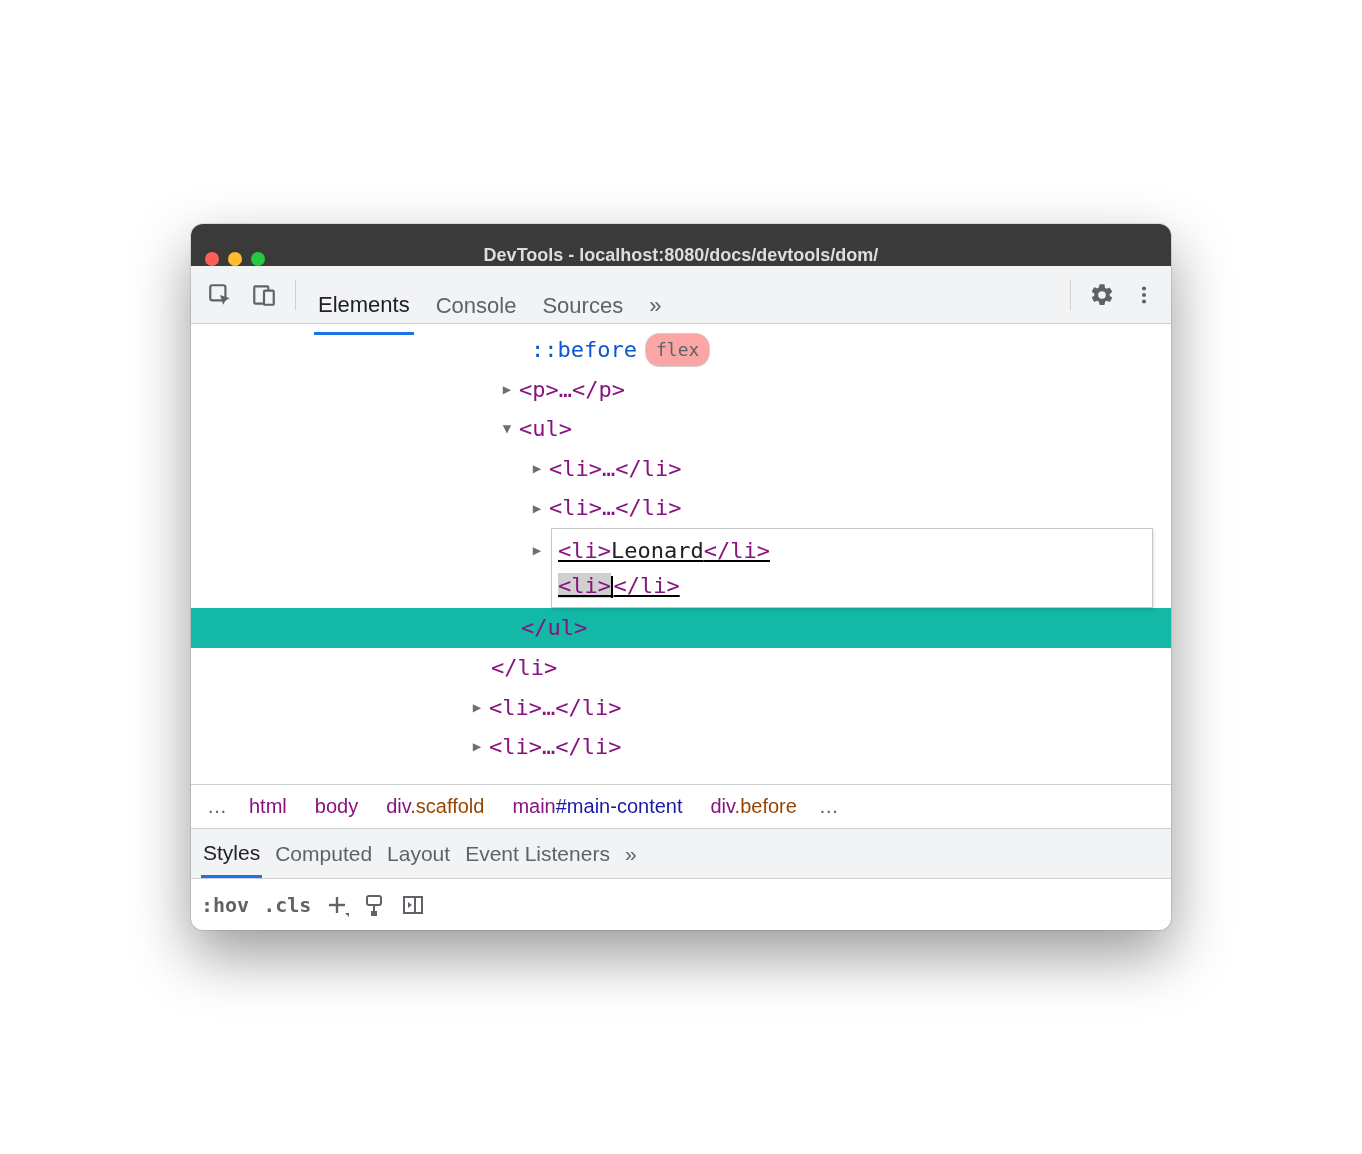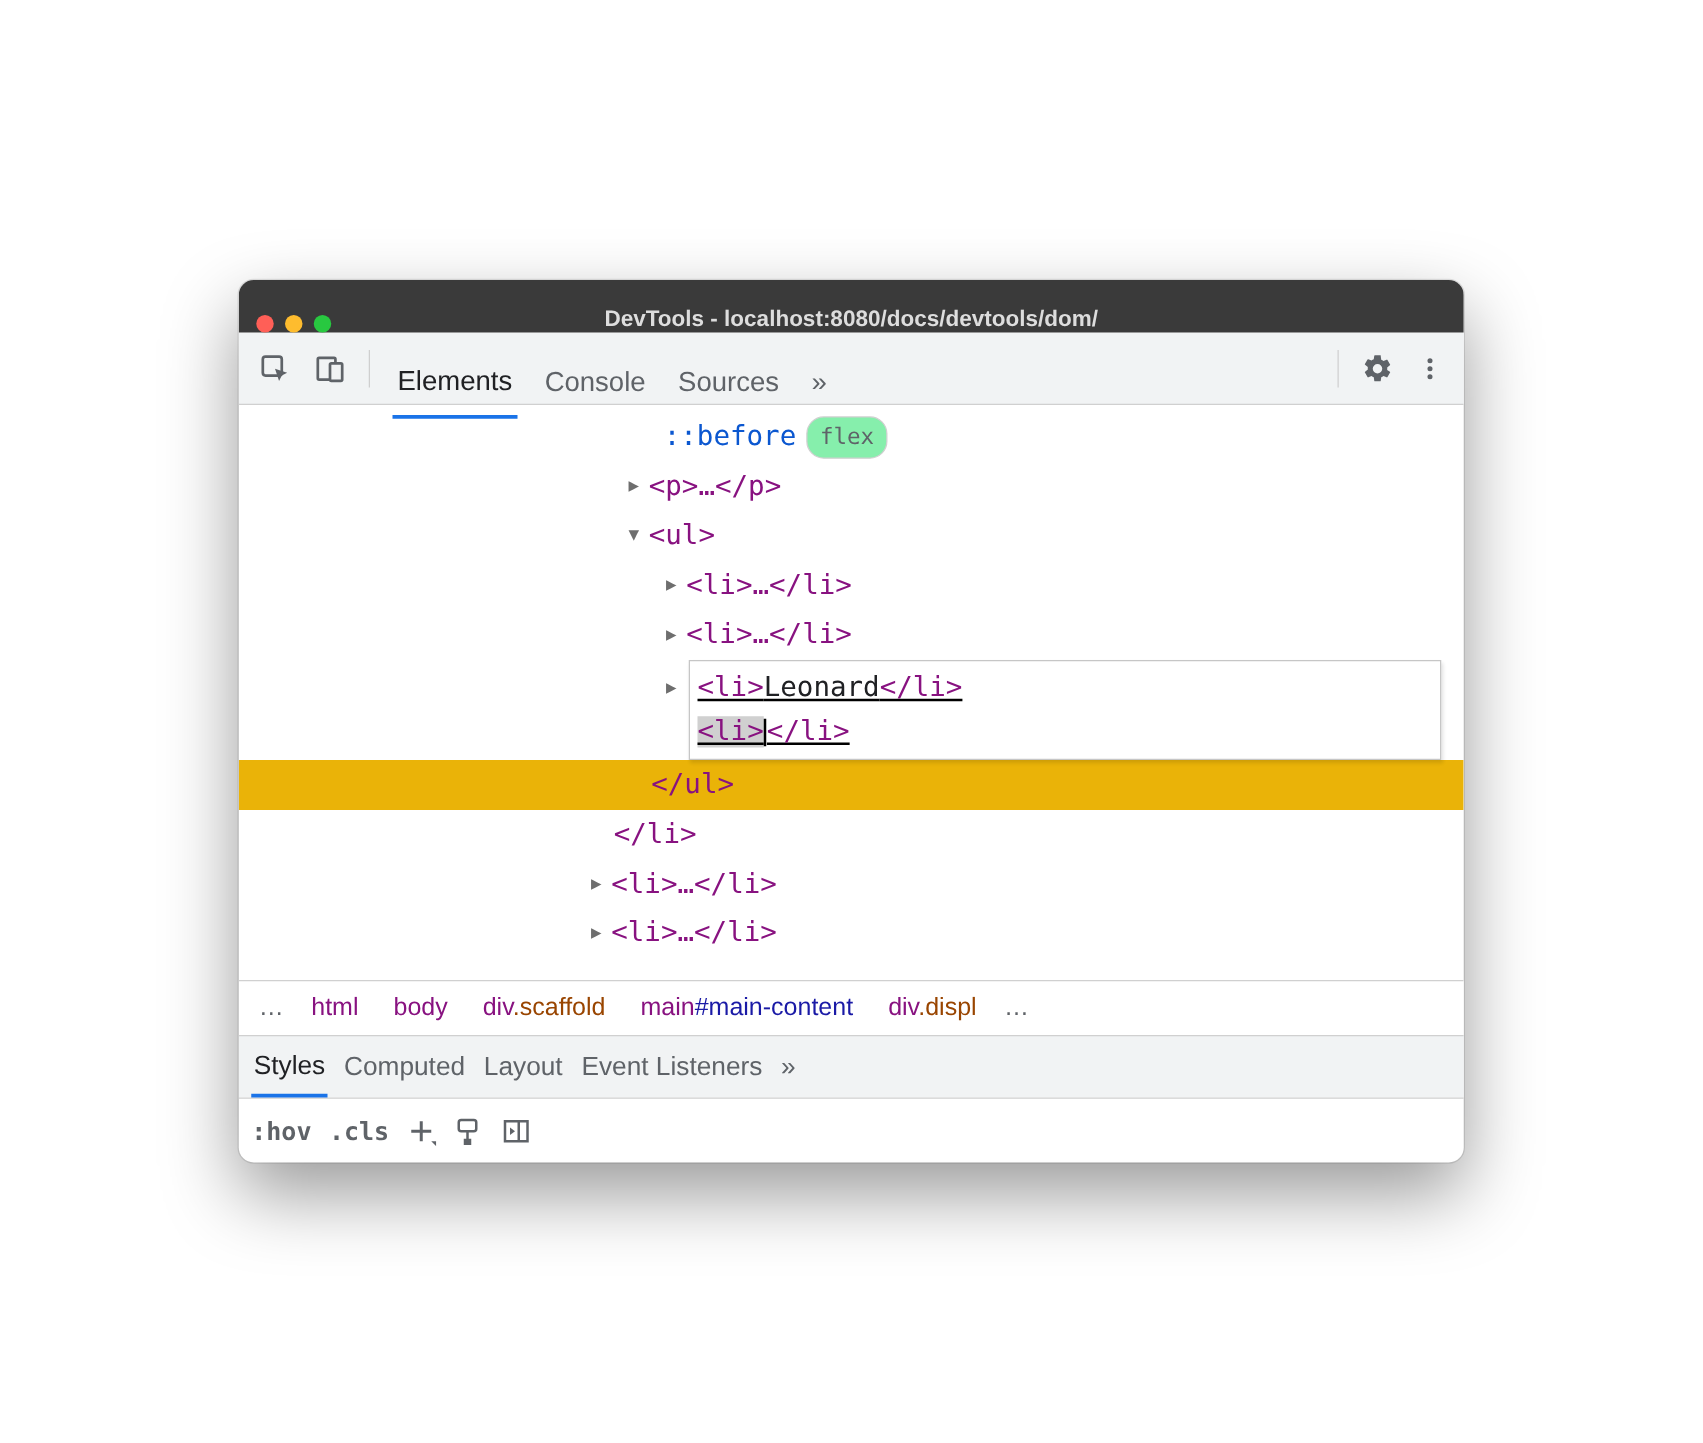--- a/index.html
+++ b/index.html
@@ -88,31 +88,31 @@
     color: #6e6e6e;
     font-size: 14px;
     text-align: center;
     margin-right: 4px;
   }
   .tag { color: #881280; }
   .pseudo { color: #0b57d0; }
   .text-content { color: #202124; }
   .badge {
     display: inline-block;
-    background: #86efac;
+    background: #fca5a5;
     border: 1px solid #d0d0d0;
     border-radius: 14px;
     padding: 0 10px;
     font-size: 18px;
     color: #5f6368;
     margin-left: 8px;
     font-family: Menlo, Monaco, Consolas, monospace;
   }
   .highlight-row {
-    background: #eab308;
+    background: #14b8a6;
   }
   .edit-box {
     border: 1px solid #c6c6c6;
     background: #fff;
     box-shadow: 1px 2px 3px rgba(0,0,0,0.12);
     padding: 4px 6px;
     margin-left: 2px;
     line-height: 1.6;
     position: relative;
     flex: 1;
@@ -277,21 +277,21 @@
       <span class="tag">&lt;li&gt;…&lt;/li&gt;</span>
     </div>
   </div>
 
   <div class="breadcrumb">
     <span class="overflow">…</span>
     <span class="crumb"><span class="etag">html</span></span>
     <span class="crumb"><span class="etag">body</span></span>
     <span class="crumb"><span class="etag">div</span><span class="ecls">.scaffold</span></span>
     <span class="crumb"><span class="etag">main</span><span class="eid">#main-content</span></span>
-    <span class="crumb"><span class="etag">div</span><span class="ecls">.displ</span></span>
+    <span class="crumb"><span class="etag">div</span><span class="ecls">.before</span></span>
     <span class="overflow">…</span>
   </div>
 
   <div class="styles-tabs">
     <div class="stab active">Styles</div>
     <div class="stab">Computed</div>
     <div class="stab">Layout</div>
     <div class="stab">Event Listeners</div>
     <div class="stab">»</div>
   </div>

